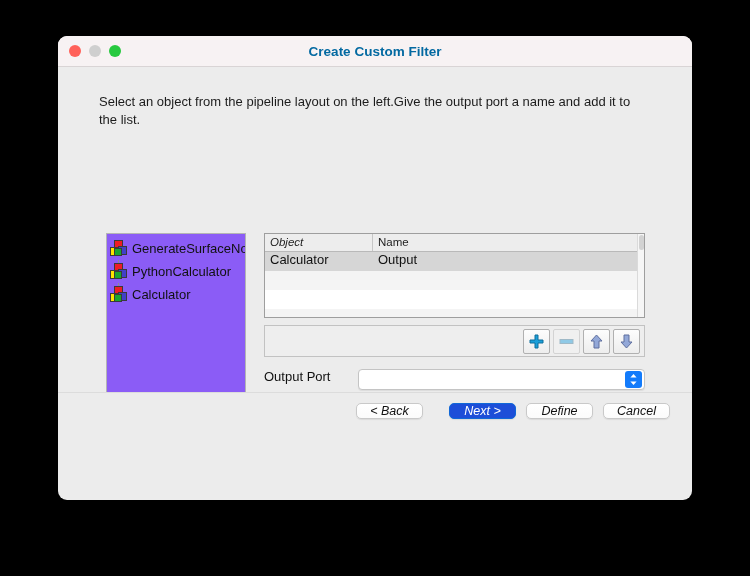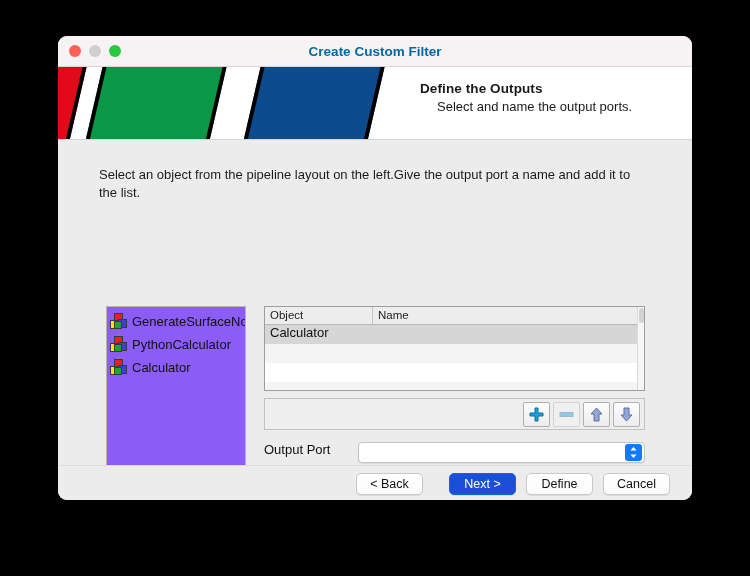--- a/index.html
+++ b/index.html
@@ -204,21 +204,21 @@
     background: #ededed;
     border-bottom: 1px solid #b9b9b9;
     box-sizing: border-box;
   }
   .th {
     font-size: 11.5px;
     color: #232323;
     padding: 2px 0 0 5px;
     box-sizing: border-box;
   }
-  .th.c1 { width: 108px; border-right: 1px solid #c6c6c6; }
+  .th.c1 { width: 108px; border-right: 1px solid #c6c6c6; font-style: italic; }
   .th.c2 { flex: 1; }
   .trow {
     display: flex;
     height: 19px;
     box-sizing: border-box;
   }
   .trow.sel  { background: #d6d6d6; }
   .trow.alt  { background: #f4f4f4; }
   .trow.plain{ background: #ffffff; }
   .td {
@@ -339,29 +339,30 @@
     background: #ececec;
     border-top: 1px solid #dcdcdc;
     display: flex;
     align-items: center;
     justify-content: flex-end;
     padding-right: 22px;
     gap: 10px;
   }
   .btn {
     min-width: 67px;
-    height: 22px;
+    height: 16px;
     border-radius: 5px;
     border: 1px solid #c9c9c9;
     background: linear-gradient(#ffffff, #fbfbfb);
     font-family: "Liberation Sans", sans-serif;
     font-size: 12.5px;
     color: #111;
     box-shadow: 0 1px 1px rgba(0,0,0,0.08);
     padding: 0 10px;
+    font-style: italic;
   }
   .btn.primary {
     background: #1d4ed8;
     border-color: #1068d8;
     color: #ffffff;
     margin-left: 16px;
   }
 </style>
 </head>
 <body>
@@ -370,29 +371,20 @@
 
   <div class="titlebar">
     <div class="traffic">
       <span class="light close"></span>
       <span class="light min"></span>
       <span class="light max"></span>
     </div>
     <div class="title-text">Create Custom Filter</div>
   </div>
 
-  <div class="banner">
-    <div class="para red"></div>
-    <div class="para green"></div>
-    <div class="para blue"></div>
-    <div class="banner-text">
-      <div class="banner-title">Define the Outputs</div>
-      <div class="banner-sub">Select and name the output ports.</div>
-    </div>
-  </div>
 
   <div class="content">
 
     <div class="instruction">Select an object from the pipeline layout on the left.Give the output port a name and add it to the list.</div>
 
     <div class="list-box">
       <div class="list-items">
 
         <div class="list-item">
           <span class="pipe-icon">
@@ -432,20 +424,21 @@
       </div>
     </div>
 
     <div class="table-box">
       <div class="thead">
         <div class="th c1">Object</div>
         <div class="th c2">Name</div>
       </div>
       <div class="trow sel">
         <div class="td c1">Calculator</div>
+        <div class="td c2">Output</div>
       </div>
       <div class="trow alt"></div>
       <div class="trow plain"></div>
       <div class="trow alt"></div>
       <div class="vscroll">
         <div class="vscroll-thumb"></div>
       </div>
     </div>
 
     <div class="toolbar">

